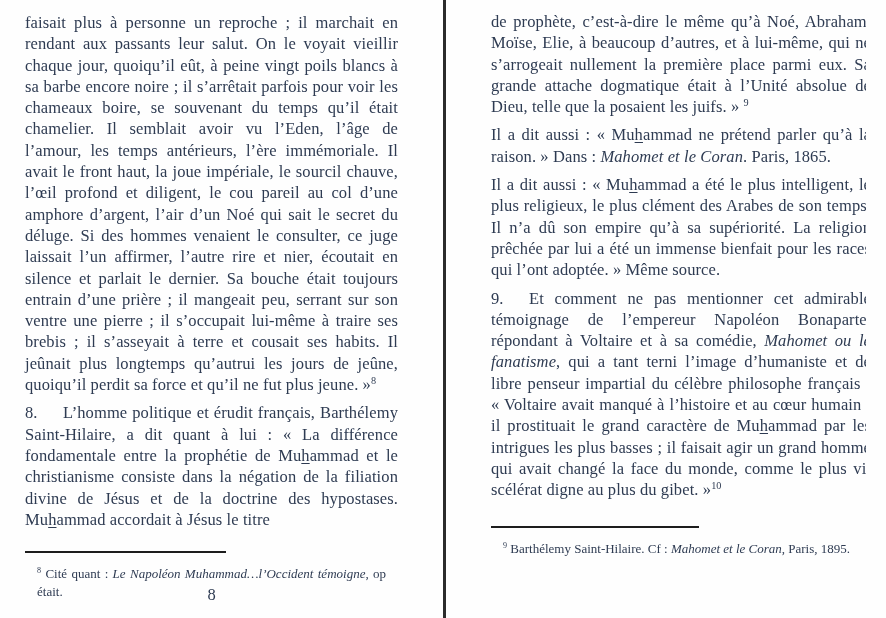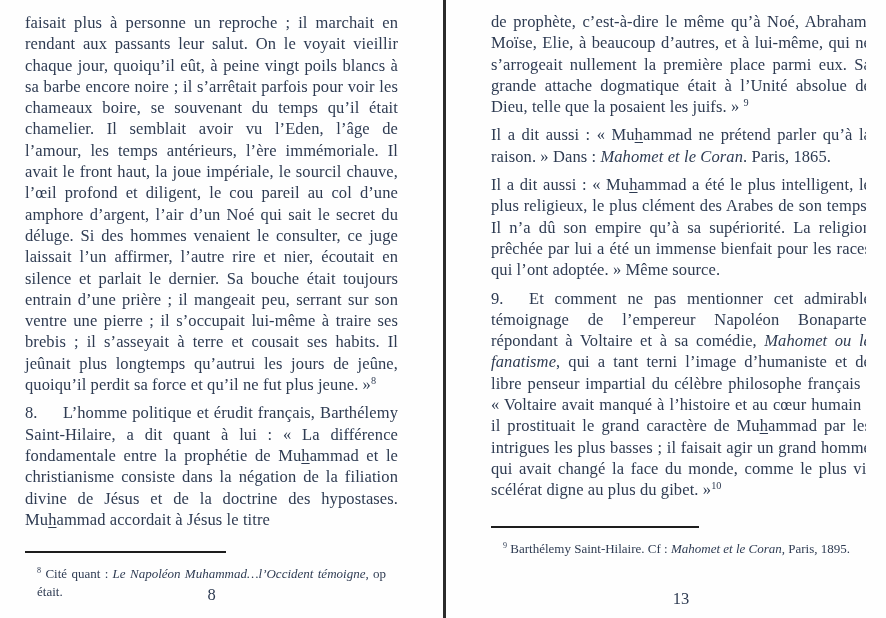--- a/index.html
+++ b/index.html
@@ -113,16 +113,15 @@
         <p><span>Il a dit aussi : «  Mu</span><span class="u">h</span><span>ammad ne prétend parler qu’à la raison. » Dans : </span><span class="i">Mahomet et le Coran</span><span>. Paris, 1865.</span></p>
         <p><span>Il a dit aussi : « Mu</span><span class="u">h</span><span>ammad a été le plus intelligent, le plus religieux, le plus clément des Arabes de son temps. Il n’a dû son empire qu’à sa supériorité. La religion prêchée par lui a été un immense bienfait pour les races qui l’ont adoptée. » Même source.</span></p>
         <p><span class="pnum">9.</span><span>Et comment ne pas mentionner cet admirable témoignage de l’empereur Napoléon Bonaparte, répondant à Voltaire et à sa comédie, </span><span class="i">Mahomet ou le fanatisme</span><span>, qui a tant terni l’image d’humaniste et de libre penseur impartial du célèbre philosophe français : « Voltaire avait manqué à l’histoire et au cœur humain ; il prostituait le grand caractère de Mu</span><span class="u">h</span><span>ammad par les intrigues les plus basses ; il faisait agir un grand homme qui avait changé la face du monde, comme le plus vil scélérat digne au plus du gibet. »</span><sup>10</sup></p>
       </div>
     <div class="footer">
       <div class="rule"></div>
       <div class="footnotes">
           <p><sup>9</sup><span> Barthélemy Saint-Hilaire. Cf : </span><span class="i">Mahomet et le Coran</span><span>, Paris, 1895.</span></p>
         </div>
     </div>
-    <div class="pagenum">13</div>
   </section>
 
 </div>
 
 </body></html>

